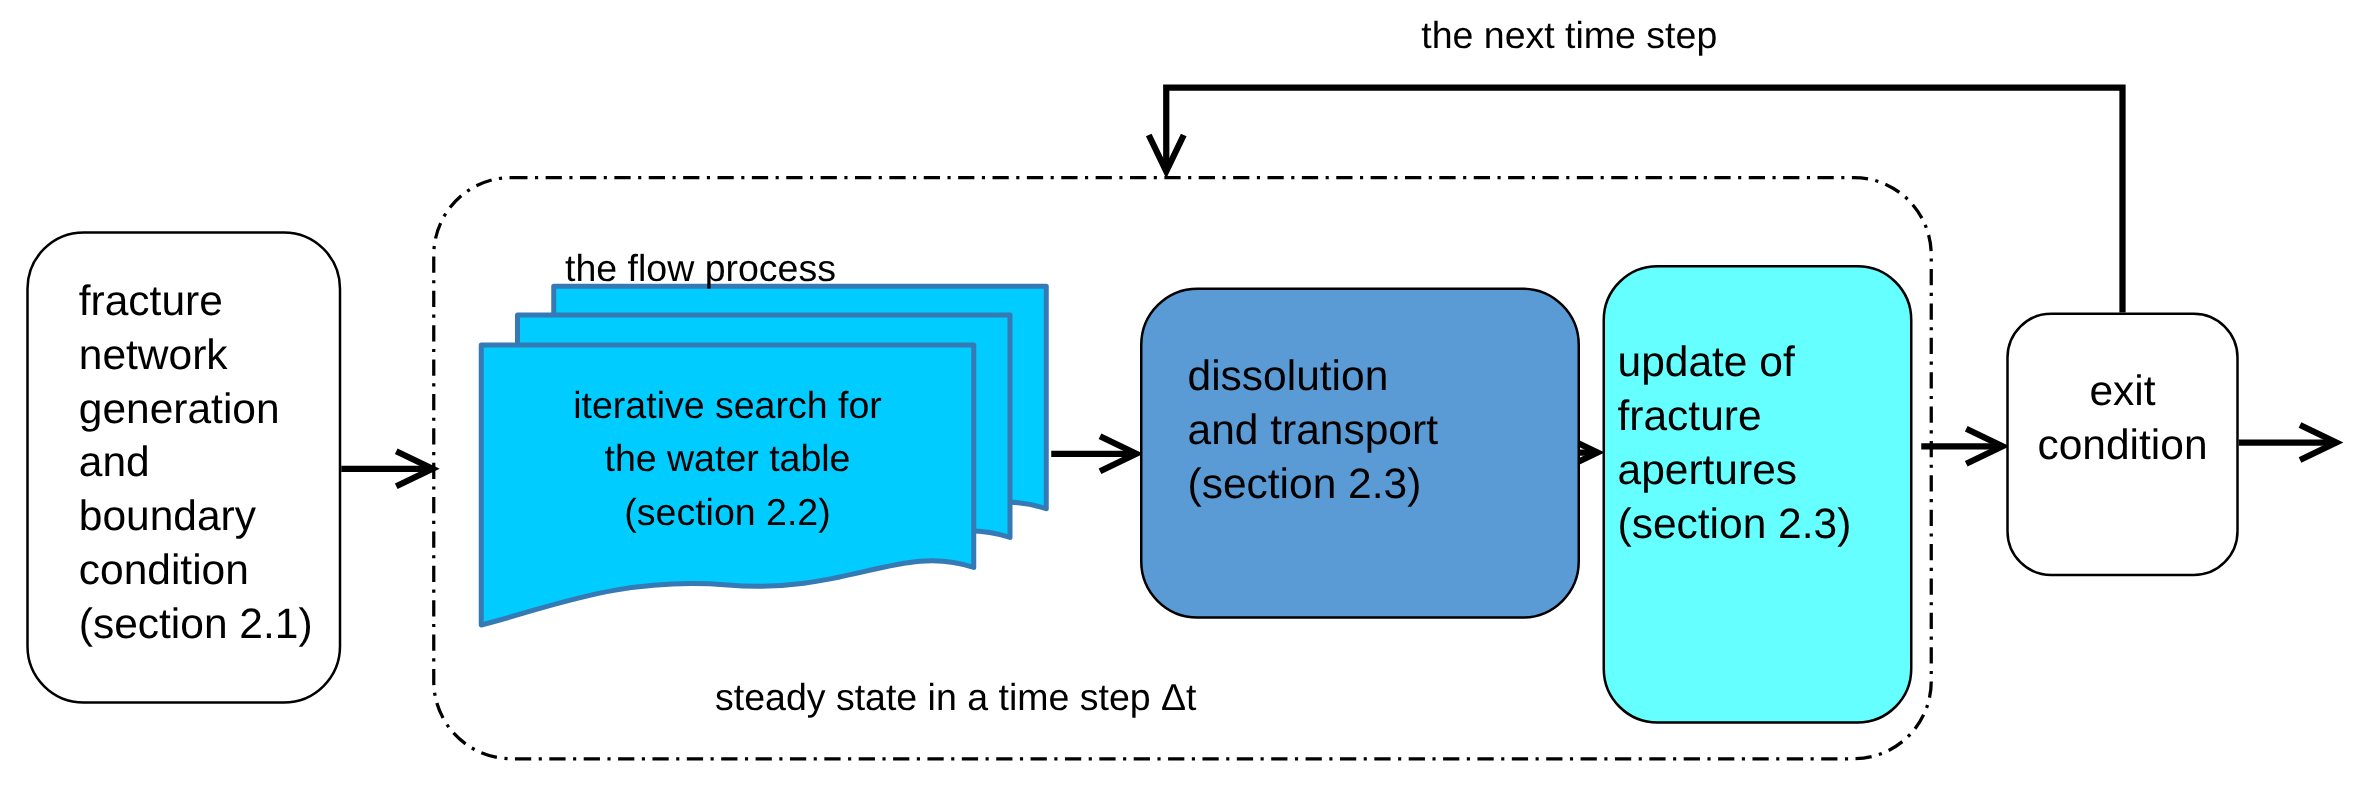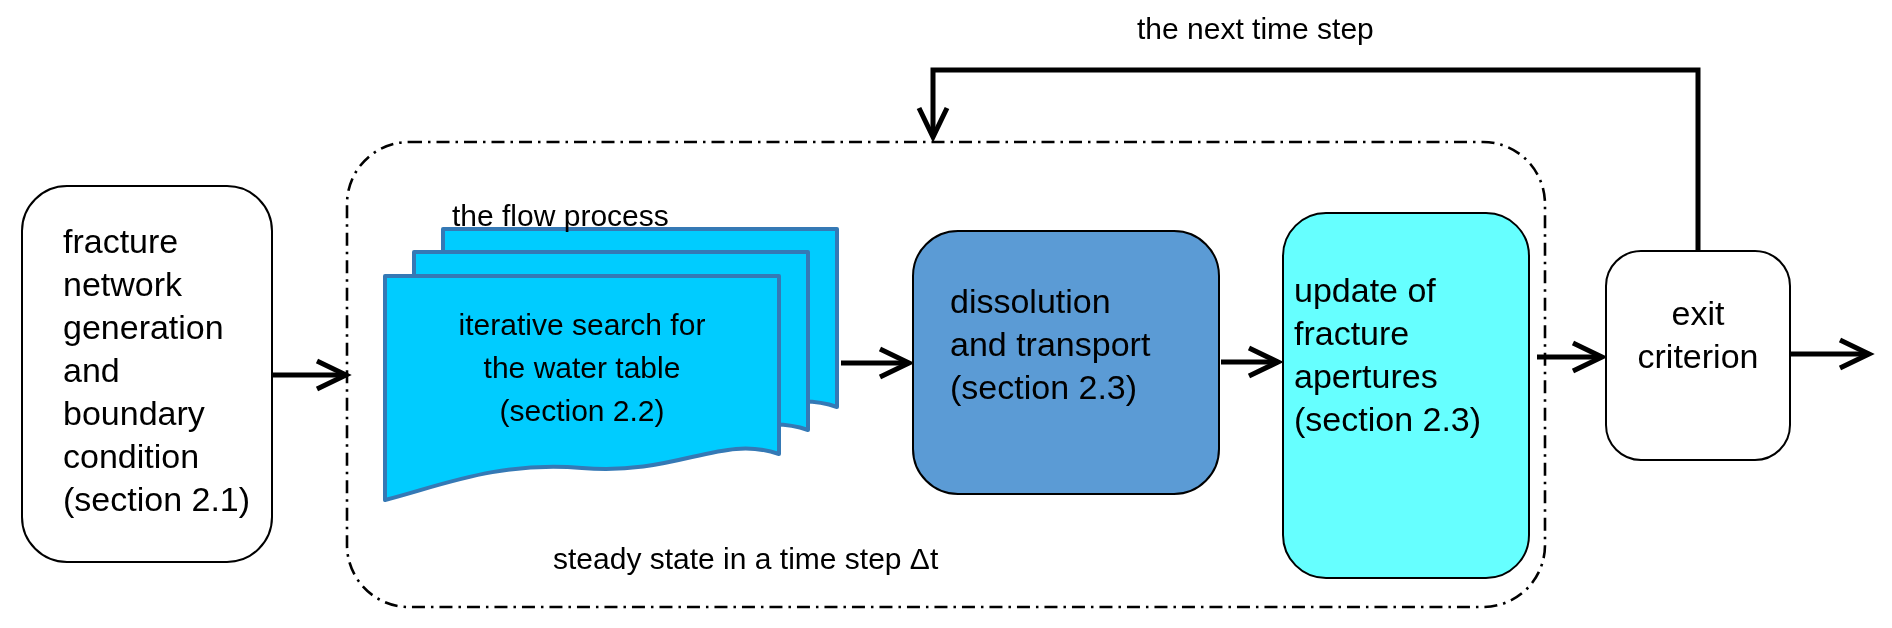--- a/index.html
+++ b/index.html
@@ -54,21 +54,21 @@
     font-size: 34px;
     line-height: 43px;
     white-space: pre-line;
   }
   .box-fracture {
     left: 21px; top: 185px; width: 252px; height: 378px;
     border-radius: 46px;
     padding: 33px 10px 0 40px;
   }
   .box-dissolution {
-    left: 912px; top: 230px; width: 308px; height: 265px;
+    left: 912px; top: 230px; width: 352px; height: 265px;
     border-radius: 46px;
     padding: 48px 10px 0 36px;
     background: var(--color-dissolution-fill, #5b9bd5);
   }
   .box-update {
     left: 1282px; top: 212px; width: 248px; height: 367px;
     border-radius: 44px;
     padding: 55px 6px 0 10px;
     background: var(--color-update-fill, #66ffff);
   }
@@ -88,21 +88,21 @@
     white-space: pre-line;
   }
   .float-label {
     position: absolute;
     font-size: 30px;
     line-height: 36px;
     white-space: nowrap;
     text-align: center;
   }
   .label-flow-process   { left: 452px;  top: 198px; }
-  .label-steady-state   { left: 553px;  top: 541px; }
+  .label-steady-state   { left: 572px;  top: 541px; }
   .label-next-time-step { left: 1137px; top: 11px; }
 </style>
 </head>
 <body>
 
 <div class="canvas">
 
   <svg class="layer" viewBox="0 0 1892 628">
 
     <rect class="container-boundary" x="347" y="142" width="1198" height="465" rx="62" ry="62"></rect>
@@ -154,21 +154,21 @@
 
   <div class="box box-dissolution">dissolution
 and transport
 (section 2.3)</div>
 
   <div class="box box-update">update of
 fracture
 apertures
 (section 2.3)</div>
 
-  <div class="box box-exit">exit criterion</div>
+  <div class="box box-exit">exit condition</div>
 
   <div class="doc-text">iterative search for
 the water table
 (section 2.2)</div>
 
   <div class="float-label label-flow-process">the flow process</div>
 
   <div class="float-label label-steady-state">steady state in a time step Δt</div>
 
   <div class="float-label label-next-time-step">the next time step</div>

